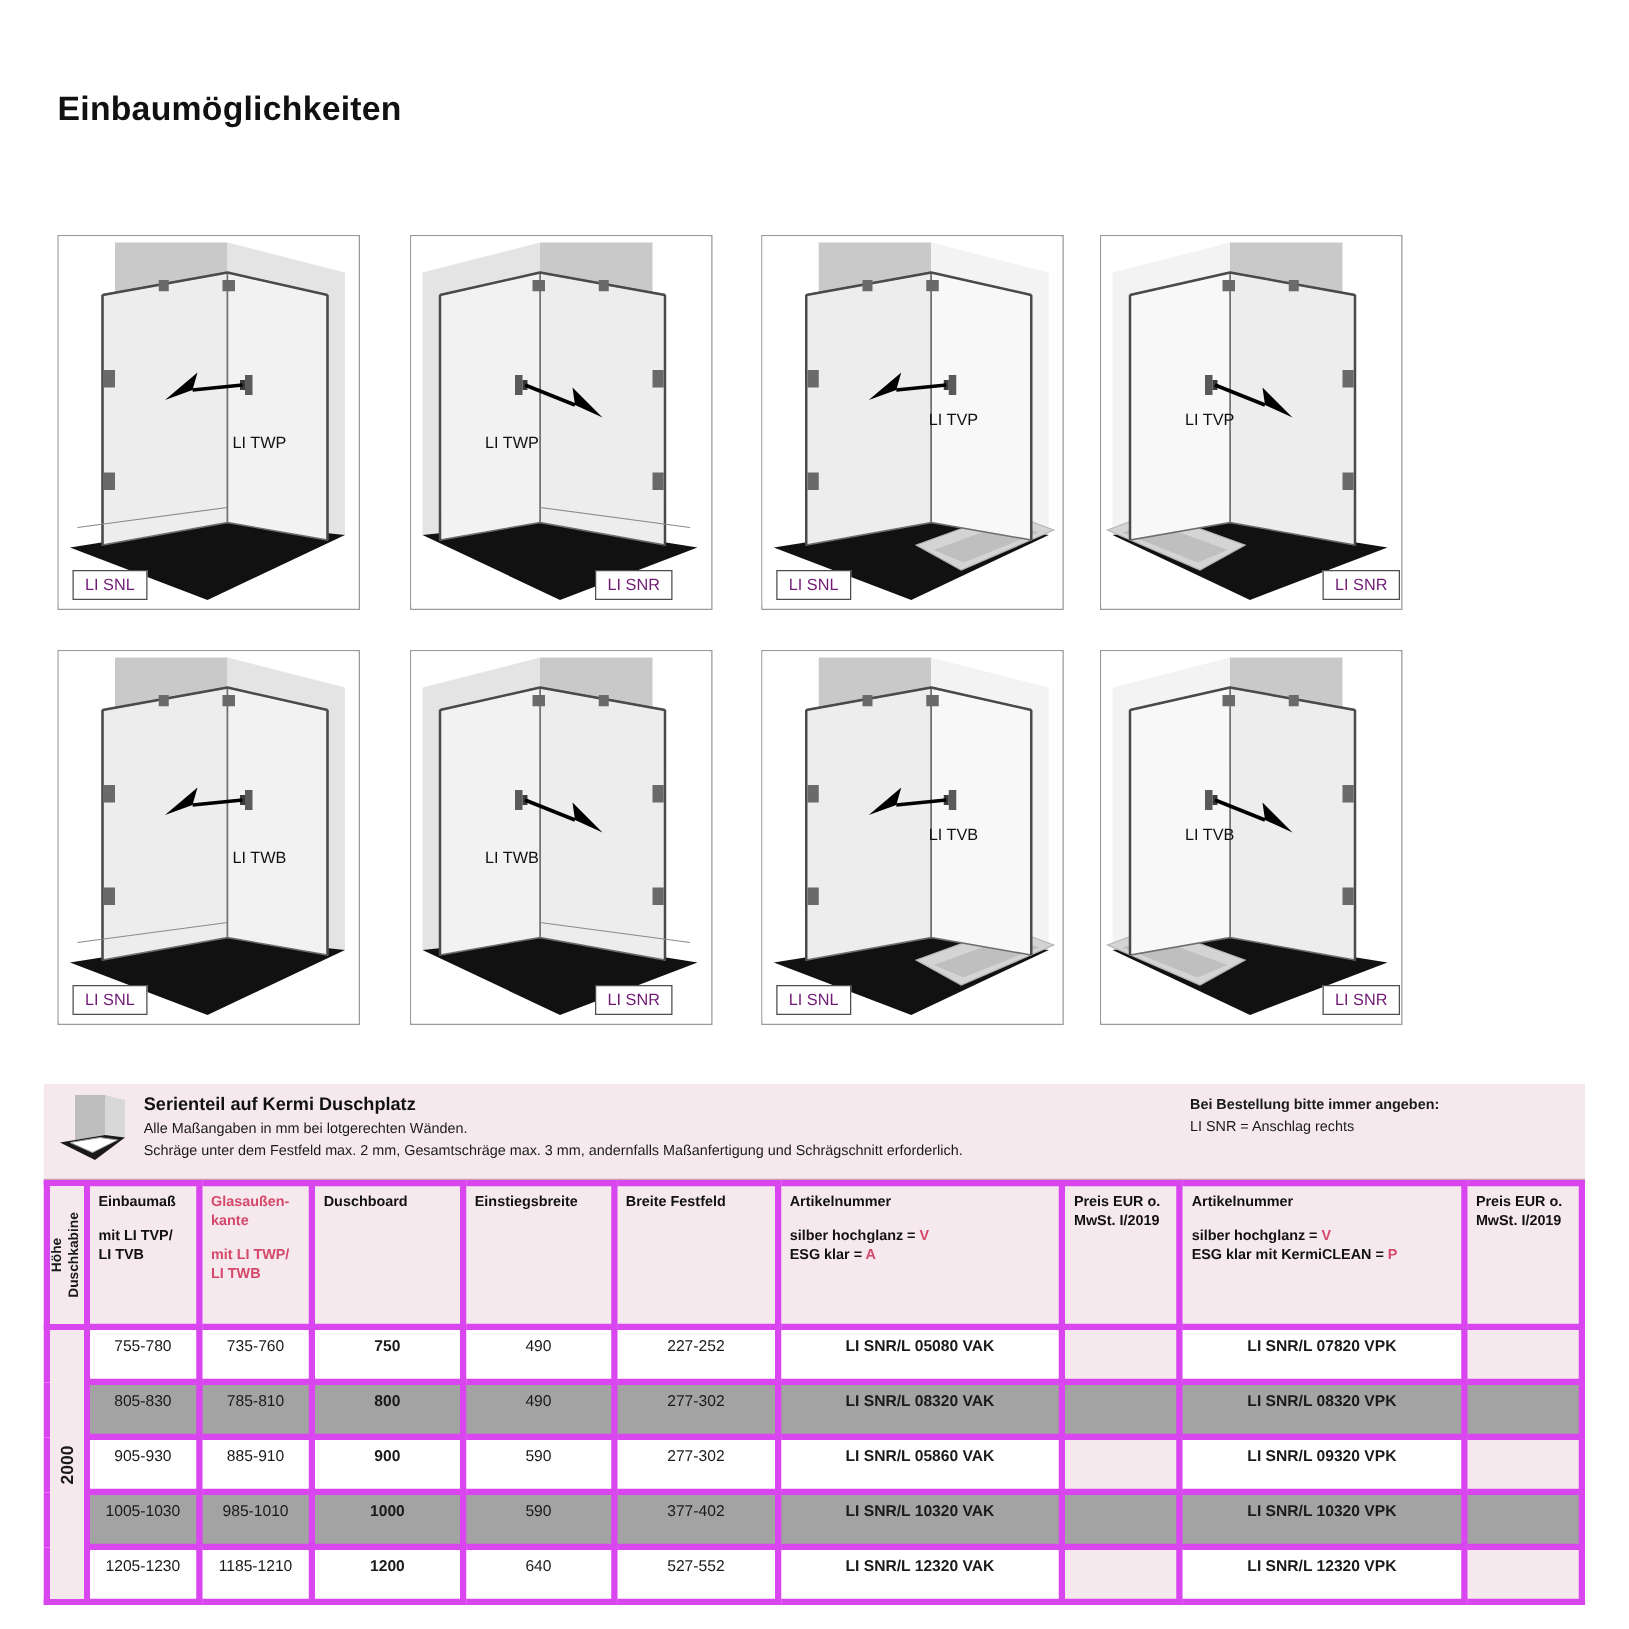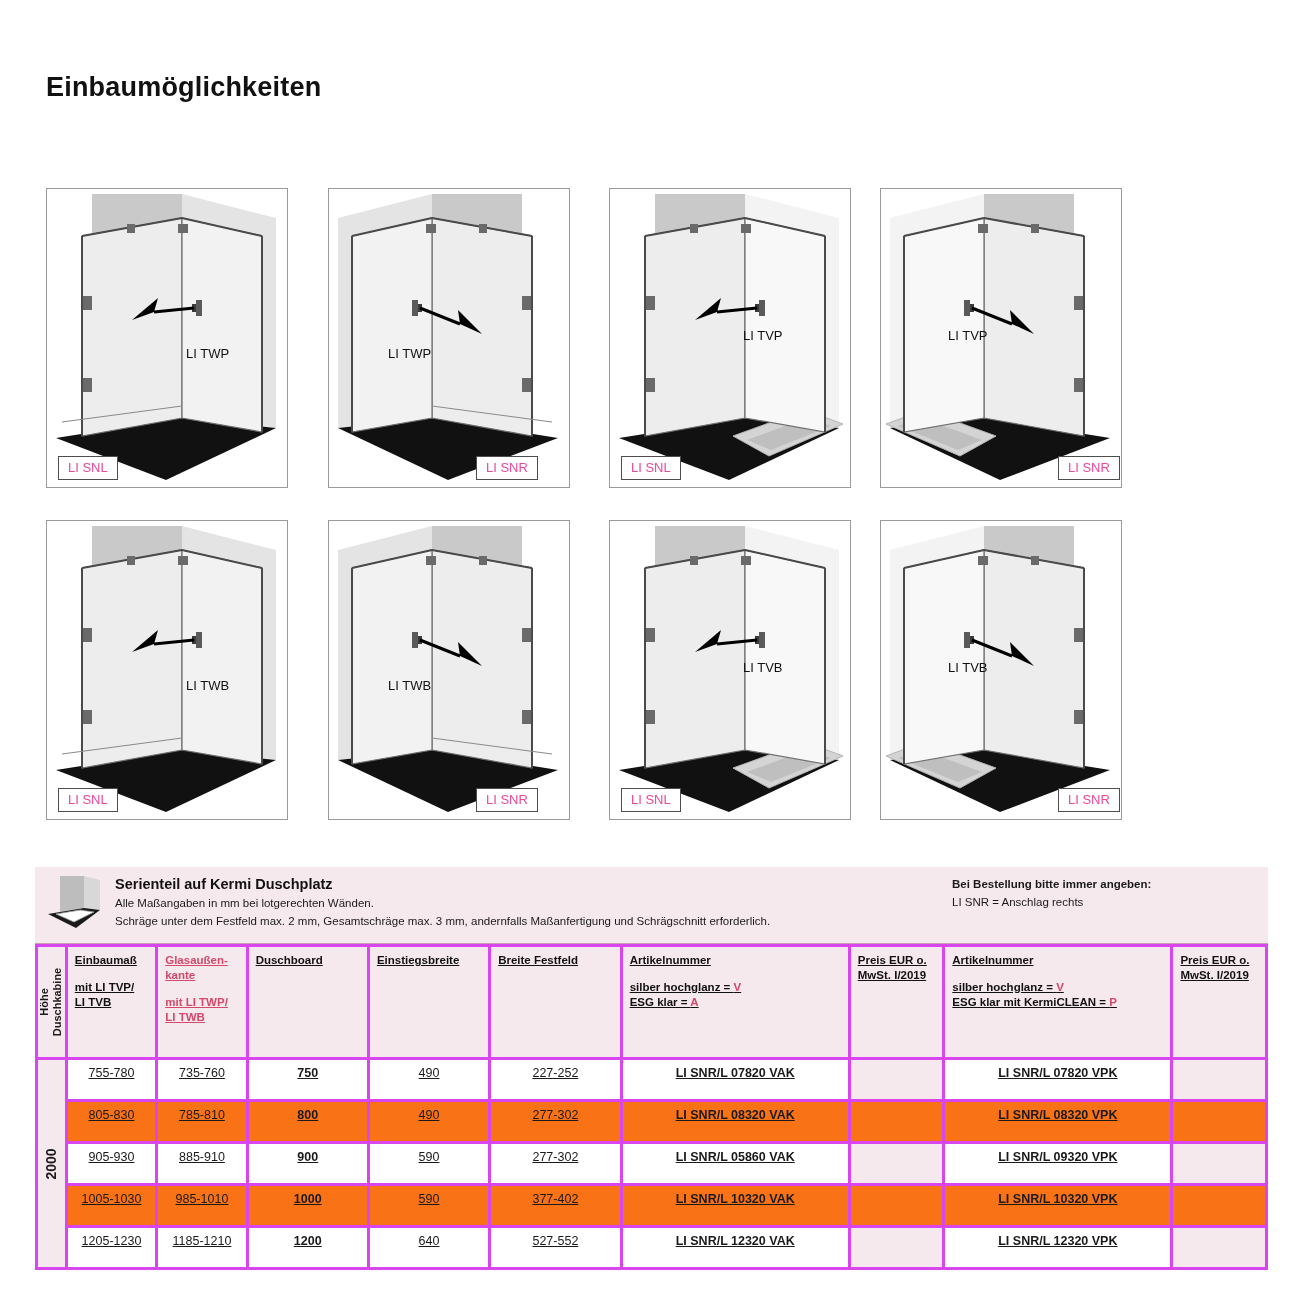--- a/index.html
+++ b/index.html
@@ -57,21 +57,21 @@
     background: #ffffff;
   }
   .diagram-svg { position: absolute; left:0; top:0; }
   .tag {
     position: absolute;
     border: 1px solid #4d4d4d;
     background: #ffffff;
     font-size: 13px;
     padding: 3px 9px 4px 9px;
     line-height: 15px;
-    color: #ec4899;
+    color: #701a75;
     white-space: nowrap;
   }
   .inner-label {
     position: absolute;
     font-size: 13px;
     color: #111;
     white-space: nowrap;
   }
   
   .info-band {
@@ -100,24 +100,23 @@
   
   table.spec {
     position: absolute;
     left: 35px;
     top: 944px;
     width: 1233px;
     border-collapse: collapse;
     font-size: 12px;
   }
   table.spec th, table.spec td {
-    border: 3px solid #d946ef;
+    border: 5px solid #d946ef;
     padding: 0;
     vertical-align: top;
-    text-decoration: underline;
   }
   .hdr {
     background: #f6e9ee;
     height: 100px;
     font-size: 11.5px;
     font-weight: bold;
     text-align: left;
     padding: 6px 7px 4px 7px !important;
     color: #111;
     line-height: 15px;
@@ -146,21 +145,21 @@
     line-height: 13px;
     text-align: center;
   }
   td.data {
     height: 28px;
     text-align: center;
     font-size: 12.5px;
     padding: 6px 4px 5px 4px !important;
     background: #ffffff;
   }
-  tr.alt td.data { background: #f97316; }
+  tr.alt td.data { background: #a3a3a3; }
   td.pink-blank { background: #f6e9ee; }
   td.bold { font-weight: bold; }
   td.art { font-weight: bold; font-size: 12.5px; }
   .height-cell {
     background: #f6e9ee;
     width: 26px;
     position: relative;
   }
   .height-cell .rot {
     position: absolute;
@@ -473,21 +472,21 @@
     <tbody>
       <tr>
         <td class="height-cell" rowspan="5">
           <span class="rot">2000</span>
         </td>
         <td class="data">755-780</td>
         <td class="data">735-760</td>
         <td class="data bold">750</td>
         <td class="data">490</td>
         <td class="data">227-252</td>
-        <td class="data art">LI SNR/L 07820 VAK</td>
+        <td class="data art">LI SNR/L 05080 VAK</td>
         <td class="data pink-blank"></td>
         <td class="data art">LI SNR/L 07820 VPK</td>
         <td class="data pink-blank"></td>
       </tr>
       <tr class="alt">
         <td class="data">805-830</td>
         <td class="data">785-810</td>
         <td class="data bold">800</td>
         <td class="data">490</td>
         <td class="data">277-302</td>

